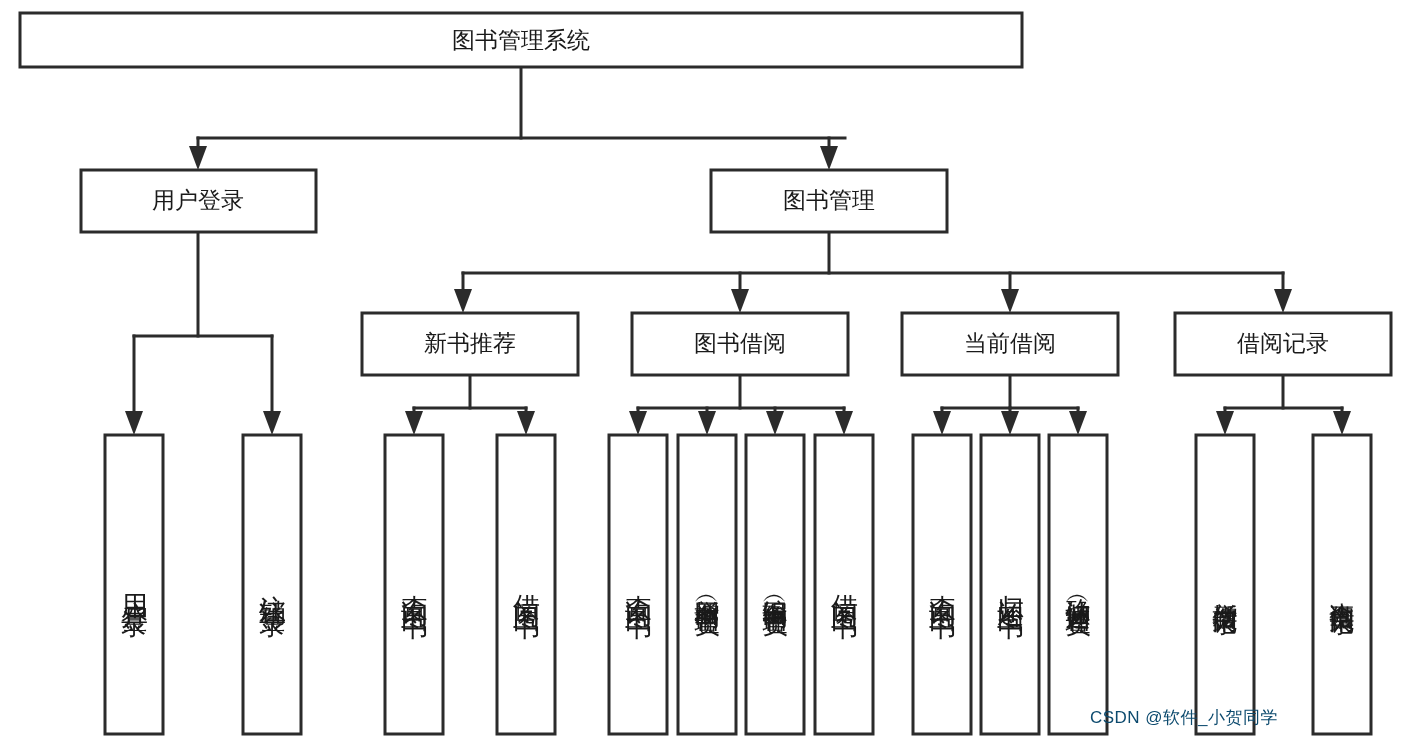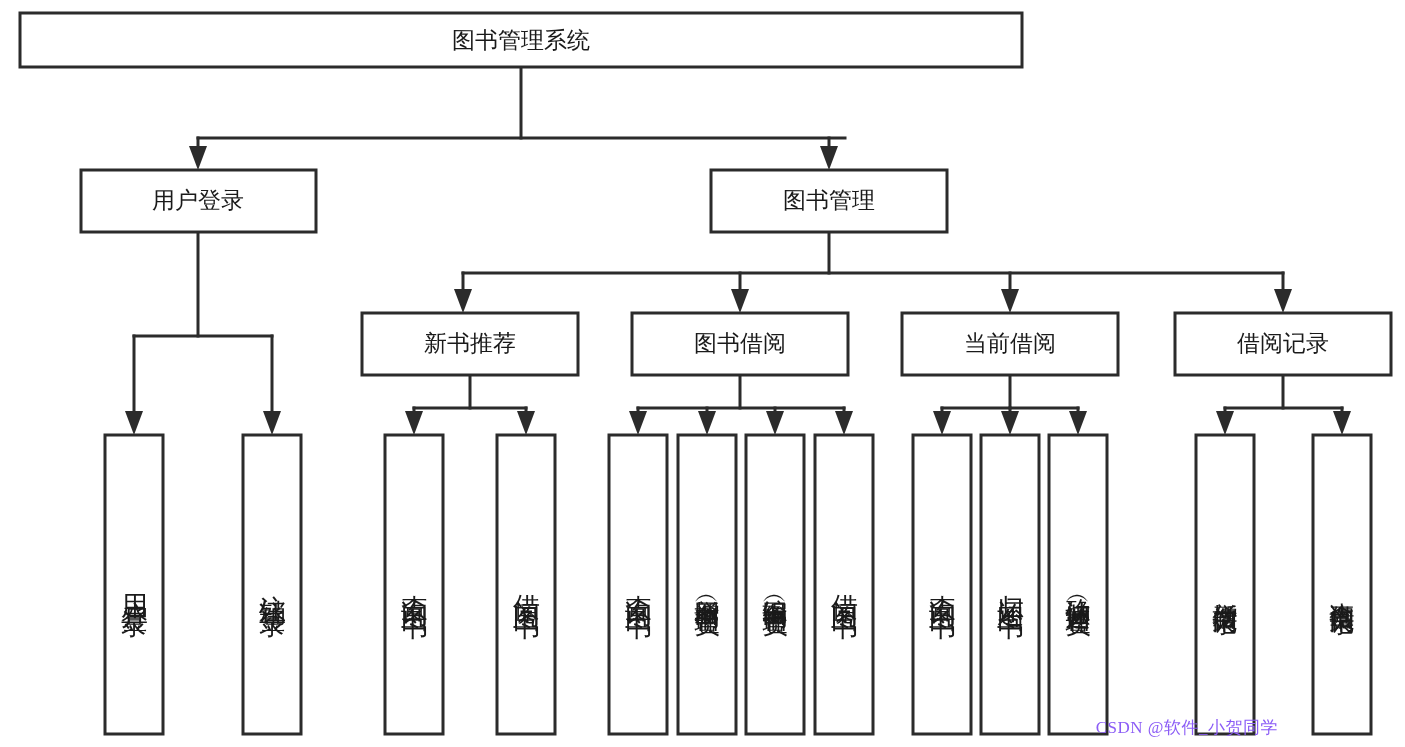--- a/index.html
+++ b/index.html
@@ -4,22 +4,22 @@
 <style>
   html,body{margin:0;padding:0;background:#ffffff;}
   body{width:1405px;height:747px;overflow:hidden;
        font-family:"Liberation Sans","DejaVu Sans",sans-serif;}
   #diagram-root{position:relative;width:1290px;height:747px;background:#ffffff;}
   svg.canvas{position:absolute;left:0;top:0;width:1405px;height:747px;}
   .nodebox{fill:#ffffff;stroke:#2b2b2b;stroke-width:3;}
   .conn{stroke:#2b2b2b;stroke-width:3;fill:none;stroke-linecap:square;}
   .arrowhead{fill:#2b2b2b;stroke:none;}
   .boxlabel-h{font-size:23px;fill:#1a1a1a;text-anchor:middle;dominant-baseline:middle;}
-  .watermark{position:absolute;right:12px;bottom:8px;font-size:17px;color:#8b5cf6;
-             letter-spacing:.5px;white-space:nowrap;pointer-events:none;font-family:Liberation Serif, serif;}
+  .watermark{position:absolute;right:12px;bottom:18px;font-size:17px;color:#0c4a6e;
+             letter-spacing:.5px;white-space:nowrap;pointer-events:none;}
 </style>
 </head>
 <body>
 
 <div id="diagram-root">
 
   <svg class="canvas" viewBox="0 0 1405 747">
 
     <g>
       <path class="conn" d="M521,67 L521,138"></path>

